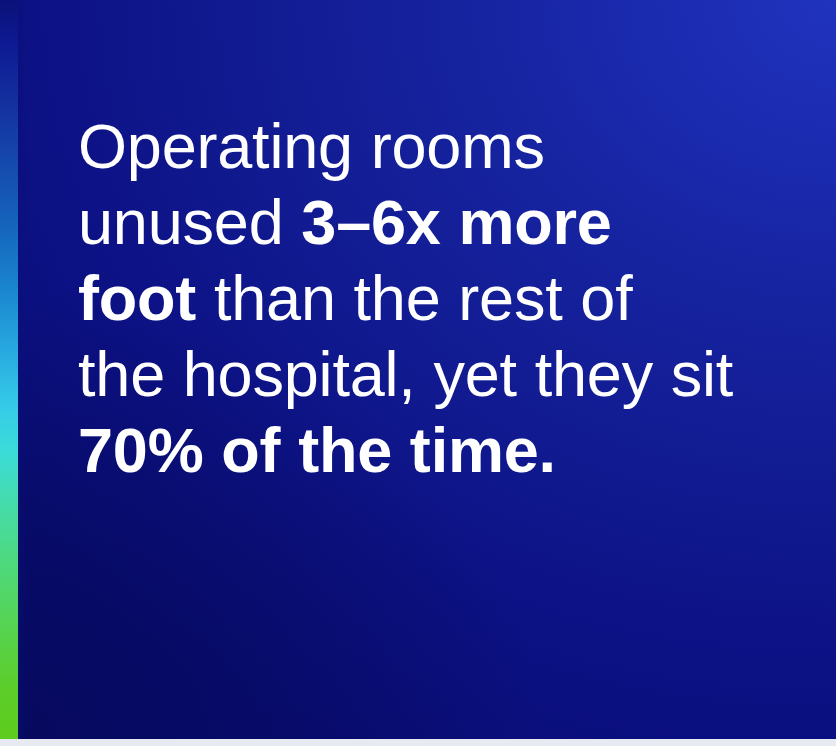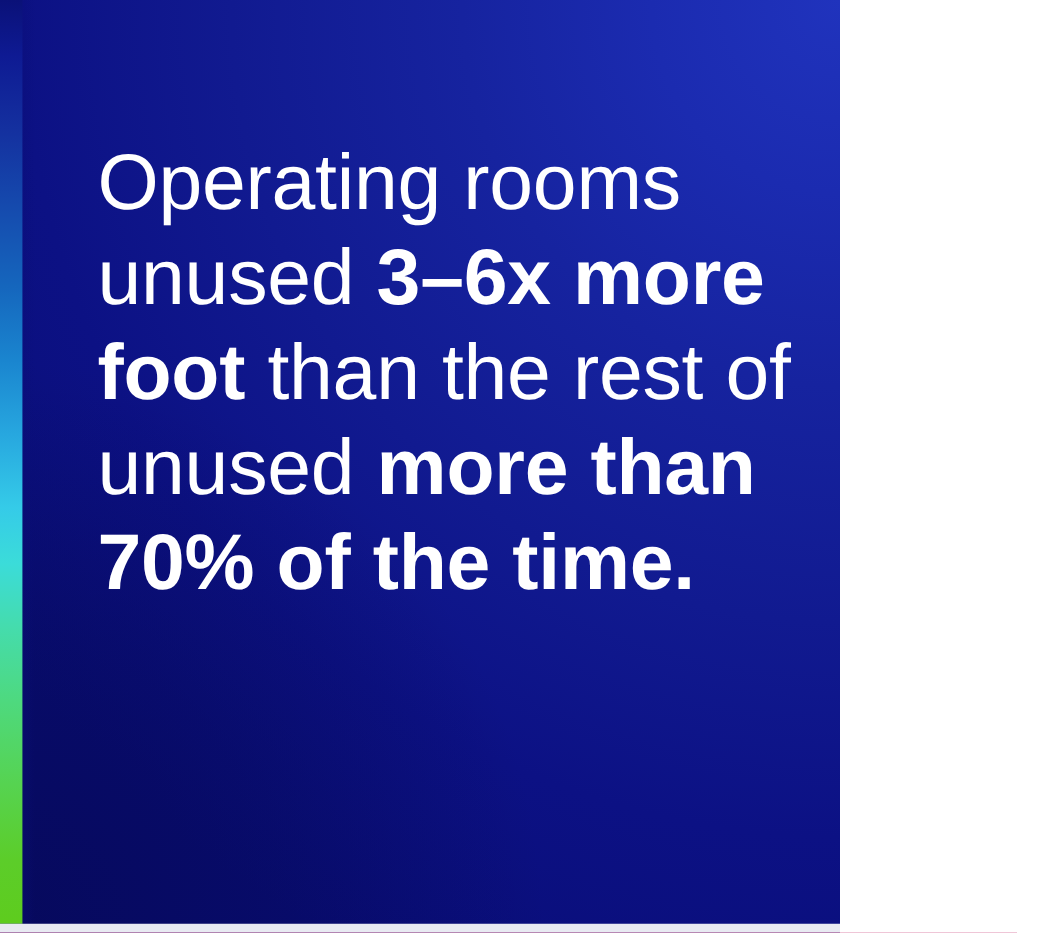--- a/index.html
+++ b/index.html
@@ -10,25 +10,25 @@
   }
 
   body {
     font-family: "Liberation Sans", sans-serif;
     -webkit-font-smoothing: antialiased;
   }
 
   
   .stat-card {
     position: relative;
-    width: 672px;
+    width: 836px;
     height: 746px;
     overflow: hidden;
     box-sizing: border-box;
-    background: #be185d;
+    background: #15803d;
     padding-left: 40px;
   }
 
   
   .card-bg {
     position: absolute;
     inset: 0;
     background:
       radial-gradient(125% 115% at 100% 0%,
         #2033bd 0%,
@@ -136,22 +136,22 @@
 
   <div class="quote-block">
 
     <span class="quote-line"><span>Operating rooms</span></span>
 
     <span class="quote-line"><span>unused </span><span class="em">3–6x more</span></span>
 
 
     <span class="quote-line"><span class="em">foot</span><span> than the rest of</span></span>
 
+    <span class="quote-line"><span>the hospital, yet they sit</span></span>
 
-    <span class="quote-line"><span>unused </span><span class="em">more than</span></span>
 
     <span class="quote-line"><span class="em">70% of the time.</span></span>
 
   </div>
 
   <div class="bottom-strip"></div>
 
 </div>
 
 </body></html>

